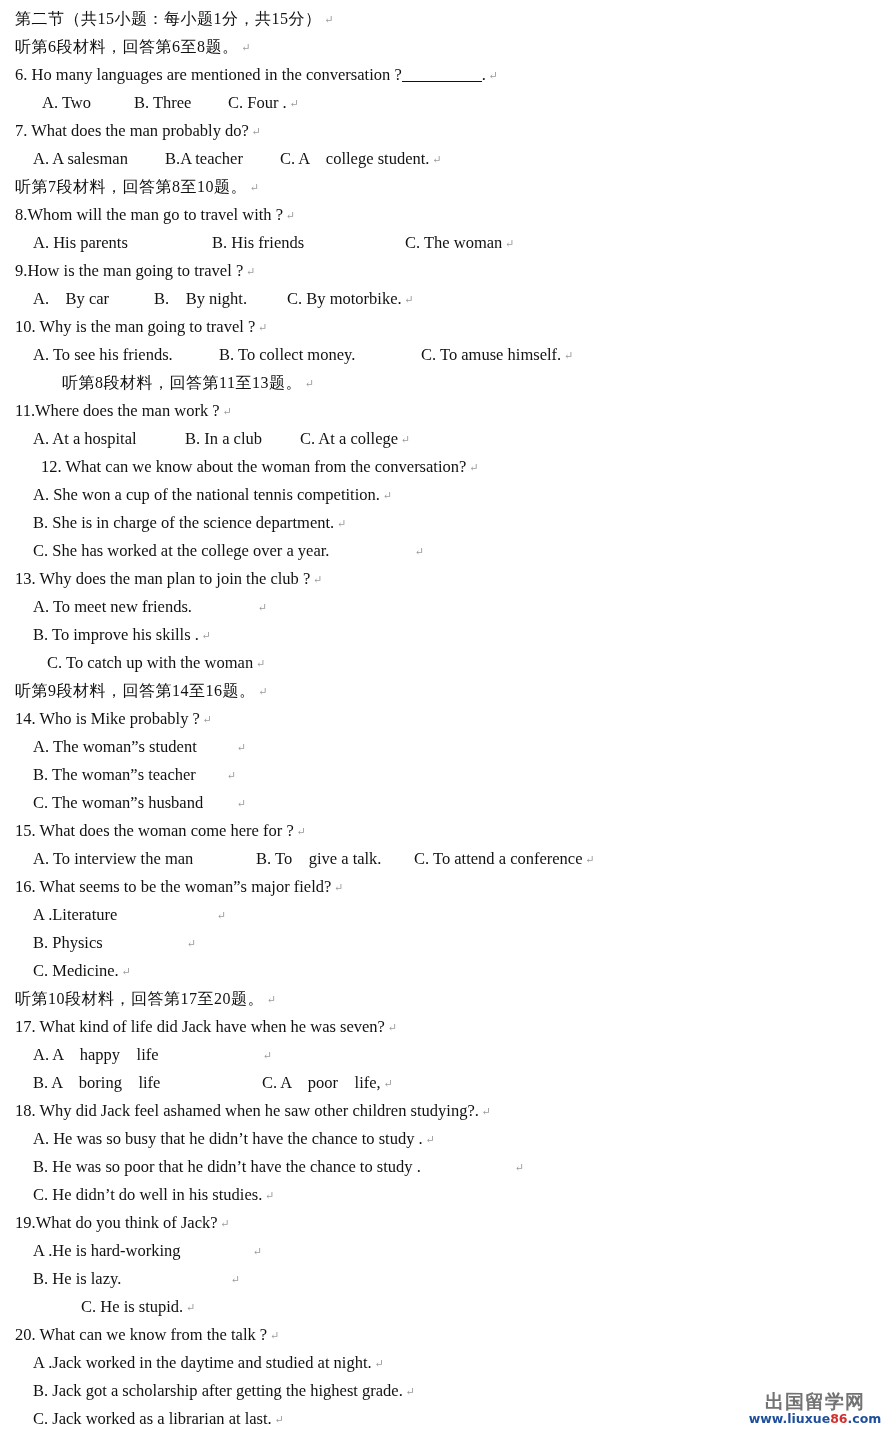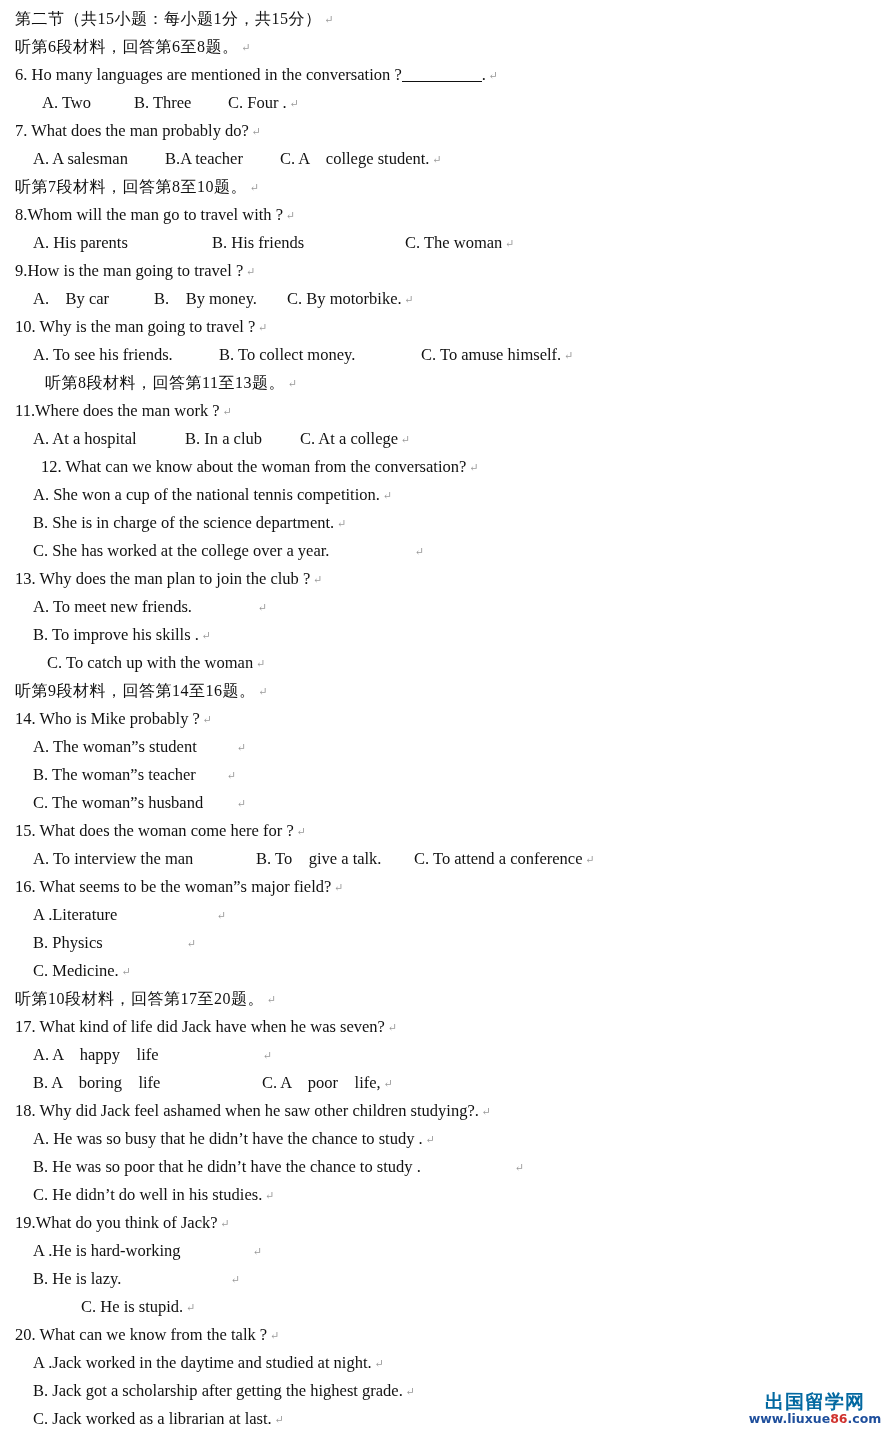--- a/index.html
+++ b/index.html
@@ -6,21 +6,21 @@
   body { width: 887px; height: 1432px; position: relative; overflow: hidden;
          font-family: "Liberation Serif", "DejaVu Serif", serif; color: #111; }
   .line { position: absolute; left: 0; height: 24px; line-height: 24px;
           font-size: 16.5px; white-space: pre; }
   .seg { position: absolute; top: 0; white-space: pre; }
   .cn { font-size: 16px; letter-spacing: 0.5px; }
   .pm { color: #999; font-size: 11px; margin-left: 3px; vertical-align: 1px; }
   .blank { display: inline-block; width: 80px; border-bottom: 1px solid #111; height: 15px; vertical-align: -2px; }
   .watermark { position: absolute; left: 745px; top: 1390px; width: 140px; text-align: center;
                font-family: "DejaVu Sans", sans-serif; }
-  .wm-title { font-size: 19px; font-weight: bold; color: #0369a1; letter-spacing: 1px; line-height: 22px; }
+  .wm-title { font-size: 19px; font-weight: bold; color: #737373; letter-spacing: 1px; line-height: 22px; }
   .wm-url { font-size: 12.5px; font-weight: bold; color: #1f4f9c; line-height: 14px; }
   .wm-url .red { color: #d0312d; }
 </style>
 </head>
 <body>
 
 <div class="line cn" style="top:7px;">
   <span class="seg" style="left:15px;"><span>第二节（共15小题：每小题1分，共15分）</span><span class="pm">↵</span></span>
 </div>
 
@@ -55,34 +55,34 @@
 <div class="line" style="top:231px;">
   <span class="seg" style="left:33px;"><span>A.</span> <span>His parents</span></span>
   <span class="seg" style="left:212px;"><span>B.</span> <span>His friends</span></span>
   <span class="seg" style="left:405px;"><span>C.</span> <span>The woman</span><span class="pm">↵</span></span>
 </div>
 <div class="line" style="top:259px;">
   <span class="seg" style="left:15px;"><span>9.</span><span>How is the man going to travel ?</span><span class="pm">↵</span></span>
 </div>
 <div class="line" style="top:287px;">
   <span class="seg" style="left:33px;"><span>A.</span>    <span>By car</span></span>
-  <span class="seg" style="left:154px;"><span>B.</span>    <span>By money.</span></span>
+  <span class="seg" style="left:154px;"><span>B.</span>    <span>By night.</span></span>
   <span class="seg" style="left:287px;"><span>C.</span> <span>By motorbike.</span><span class="pm">↵</span></span>
 </div>
 <div class="line" style="top:315px;">
   <span class="seg" style="left:15px;"><span>10.</span> <span>Why is the man going to travel ?</span><span class="pm">↵</span></span>
 </div>
 <div class="line" style="top:343px;">
   <span class="seg" style="left:33px;"><span>A.</span> <span>To see his friends.</span></span>
   <span class="seg" style="left:219px;"><span>B.</span> <span>To collect money.</span></span>
   <span class="seg" style="left:421px;"><span>C.</span> <span>To amuse himself.</span><span class="pm">↵</span></span>
 </div>
 
 <div class="line cn" style="top:371px;">
-  <span class="seg" style="left:5px;padding-left:40px;"><span>听第8段材料，回答第11至13题。</span><span class="pm">↵</span></span>
+  <span class="seg" style="left:22px;padding-left:40px;"><span>听第8段材料，回答第11至13题。</span><span class="pm">↵</span></span>
 </div>
 <div class="line" style="top:399px;">
   <span class="seg" style="left:15px;"><span>11.</span><span>Where does the man work ?</span><span class="pm">↵</span></span>
 </div>
 <div class="line" style="top:427px;">
   <span class="seg" style="left:33px;"><span>A.</span> <span>At a hospital</span></span>
   <span class="seg" style="left:185px;"><span>B.</span> <span>In a club</span></span>
   <span class="seg" style="left:300px;"><span>C.</span> <span>At a college</span><span class="pm">↵</span></span>
 </div>
 <div class="line" style="top:455px;">

